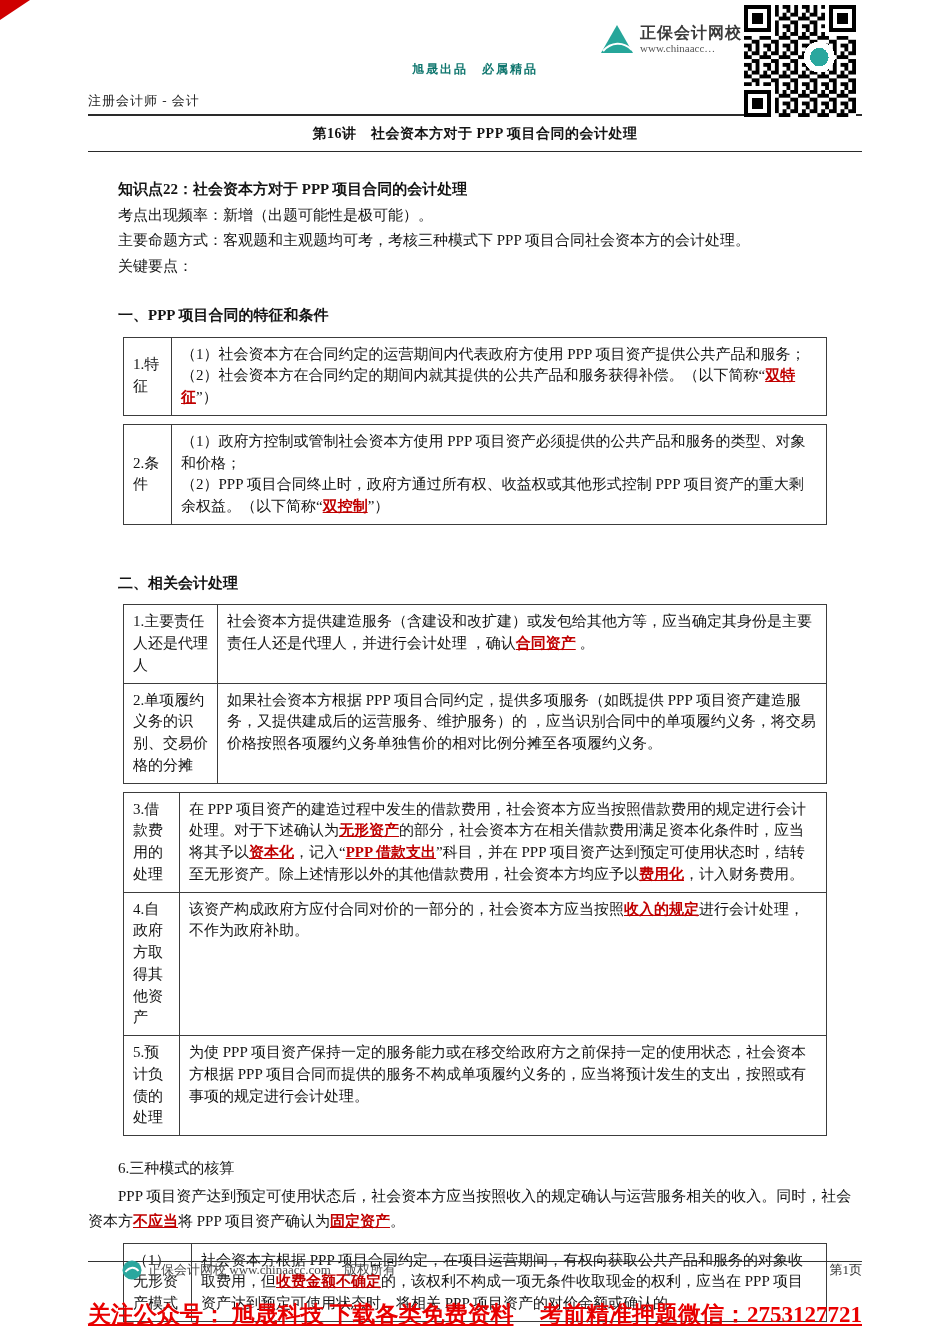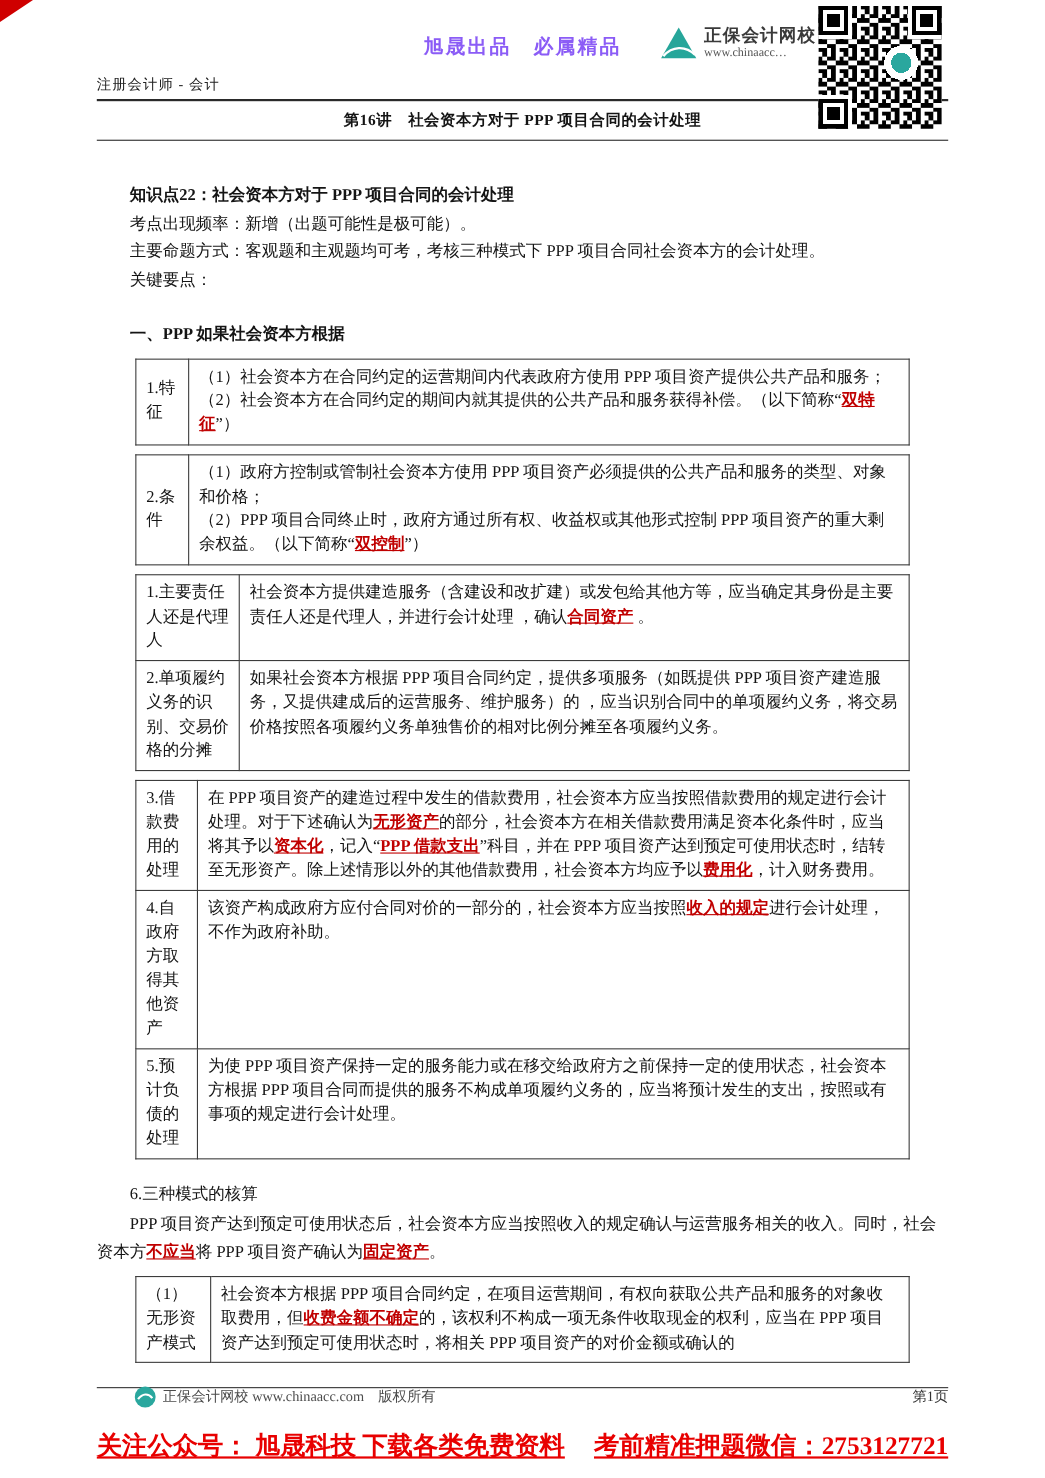--- a/index.html
+++ b/index.html
@@ -10,32 +10,32 @@
     color: #141414;
     position: relative;
     overflow: hidden;
   }
   .page { position: relative; width: 100%; height: 100%; padding: 0 88px; box-sizing: border-box; }
   .corner { position: absolute; top: 0; left: 0; width: 0; height: 0;
             border-top: 20px solid #cf0000; border-right: 30px solid transparent; }
 
   
   .hdr { position: relative; padding-top: 30px; }
-  .slogan { text-align: center; color: #8b5cf6; font-weight: bold; font-size: 18px; letter-spacing: 2px; }
+  .slogan { text-align: center; color: #0f766e; font-weight: bold; font-size: 12px; letter-spacing: 2px; margin-top: 31px; }
   .brand { position: absolute; top: 24px; right: 120px; display: flex; align-items: flex-start; gap: 6px; }
   .brand-txt .bn { font-size: 16px; font-weight: bold; color: #3a3a3a; letter-spacing: 1px; line-height: 1.1; }
   .brand-txt .bu { font-size: 11px; color: #555; }
   .qr { position: absolute; top: 5px; right: 6px; width: 112px; height: 112px; z-index: 5; background: #fff; }
   .course { font-size: 13px; color: #222; margin-top: 14px; letter-spacing: 1px; }
   .rule-a { border: none; border-top: 2px solid #2a2a2a; margin: 4px 0 0 0; }
   .lecture { text-align: center; font-size: 14px; font-weight: bold; margin-top: 9px; letter-spacing: .5px; }
   .rule-b { border: none; border-top: 1px solid #2a2a2a; margin: 8px 0 0 0; }
 
   
-  main { display: block; margin-top: 38px; font-size: 15px; line-height: 1.7; }
+  main { display: block; margin-top: 25px; font-size: 15px; line-height: 1.7; }
   main p { margin: 0; text-indent: 2em; }
   .h-bold { font-weight: bold; }
   .sec-h { font-weight: bold; text-indent: 2em; margin: 0; }
   .mt-sec1 { margin-top: 24px; }
   .mt-sec2 { margin-top: 46px; }
   .mt-mode { margin-top: 20px; }
   .mt-para { margin-top: 2px; }
 
   
   table.tbl { border-collapse: collapse; margin: 8px 0 0 35px; width: 704px;
@@ -130,21 +130,21 @@
     <div class="lecture">第16讲　社会资本方对于 PPP 项目合同的会计处理</div>
     <hr class="rule-b">
   </div>
 
   <main>
     <p class="h-bold">知识点22：社会资本方对于 PPP 项目合同的会计处理</p>
     <p>考点出现频率：新增（出题可能性是极可能）。</p>
     <p>主要命题方式：客观题和主观题均可考，考核三种模式下 PPP 项目合同社会资本方的会计处理。</p>
     <p>关键要点：</p>
 
-    <p class="sec-h mt-sec1">一、PPP 如果社会资本方根据</p>
+    <p class="sec-h mt-sec1">一、PPP 项目合同的特征和条件</p>
 
     <table class="tbl tbl-s1">
       <colgroup>
           <col class="w48">
           <col>
         </colgroup>
       <tbody>
           <tr>
         <td class="lbl">1.特征</td>
         <td>
@@ -164,20 +164,21 @@
           <tr>
         <td class="lbl">2.条件</td>
         <td>
           <div><span>（1）政府方控制或管制社会资本方使用 PPP 项目资产必须提供的公共产品和服务的类型、对象和价格；</span></div>
           <div><span>（2）PPP 项目合同终止时，政府方通过所有权、收益权或其他形式控制 PPP 项目资产的重大剩余权益。（以下简称“</span><span class="hl">双控制</span><span>”）</span></div>
         </td>
       </tr>
     </tbody>
       </table>
 
+    <p class="sec-h mt-sec2">二、相关会计处理</p>
 
     <table class="tbl">
       <colgroup>
           <col class="w94">
           <col>
         </colgroup>
       <tbody>
           <tr>
         <td class="lbl">1.主要责任人还是代理人</td>
         <td><span>社会资本方提供建造服务（含建设和改扩建）或发包给其他方等，应当确定其身份是主要责任人还是代理人，并进行会计处理 ，确认</span><span class="hl">合同资产</span><span> 。</span></td>

